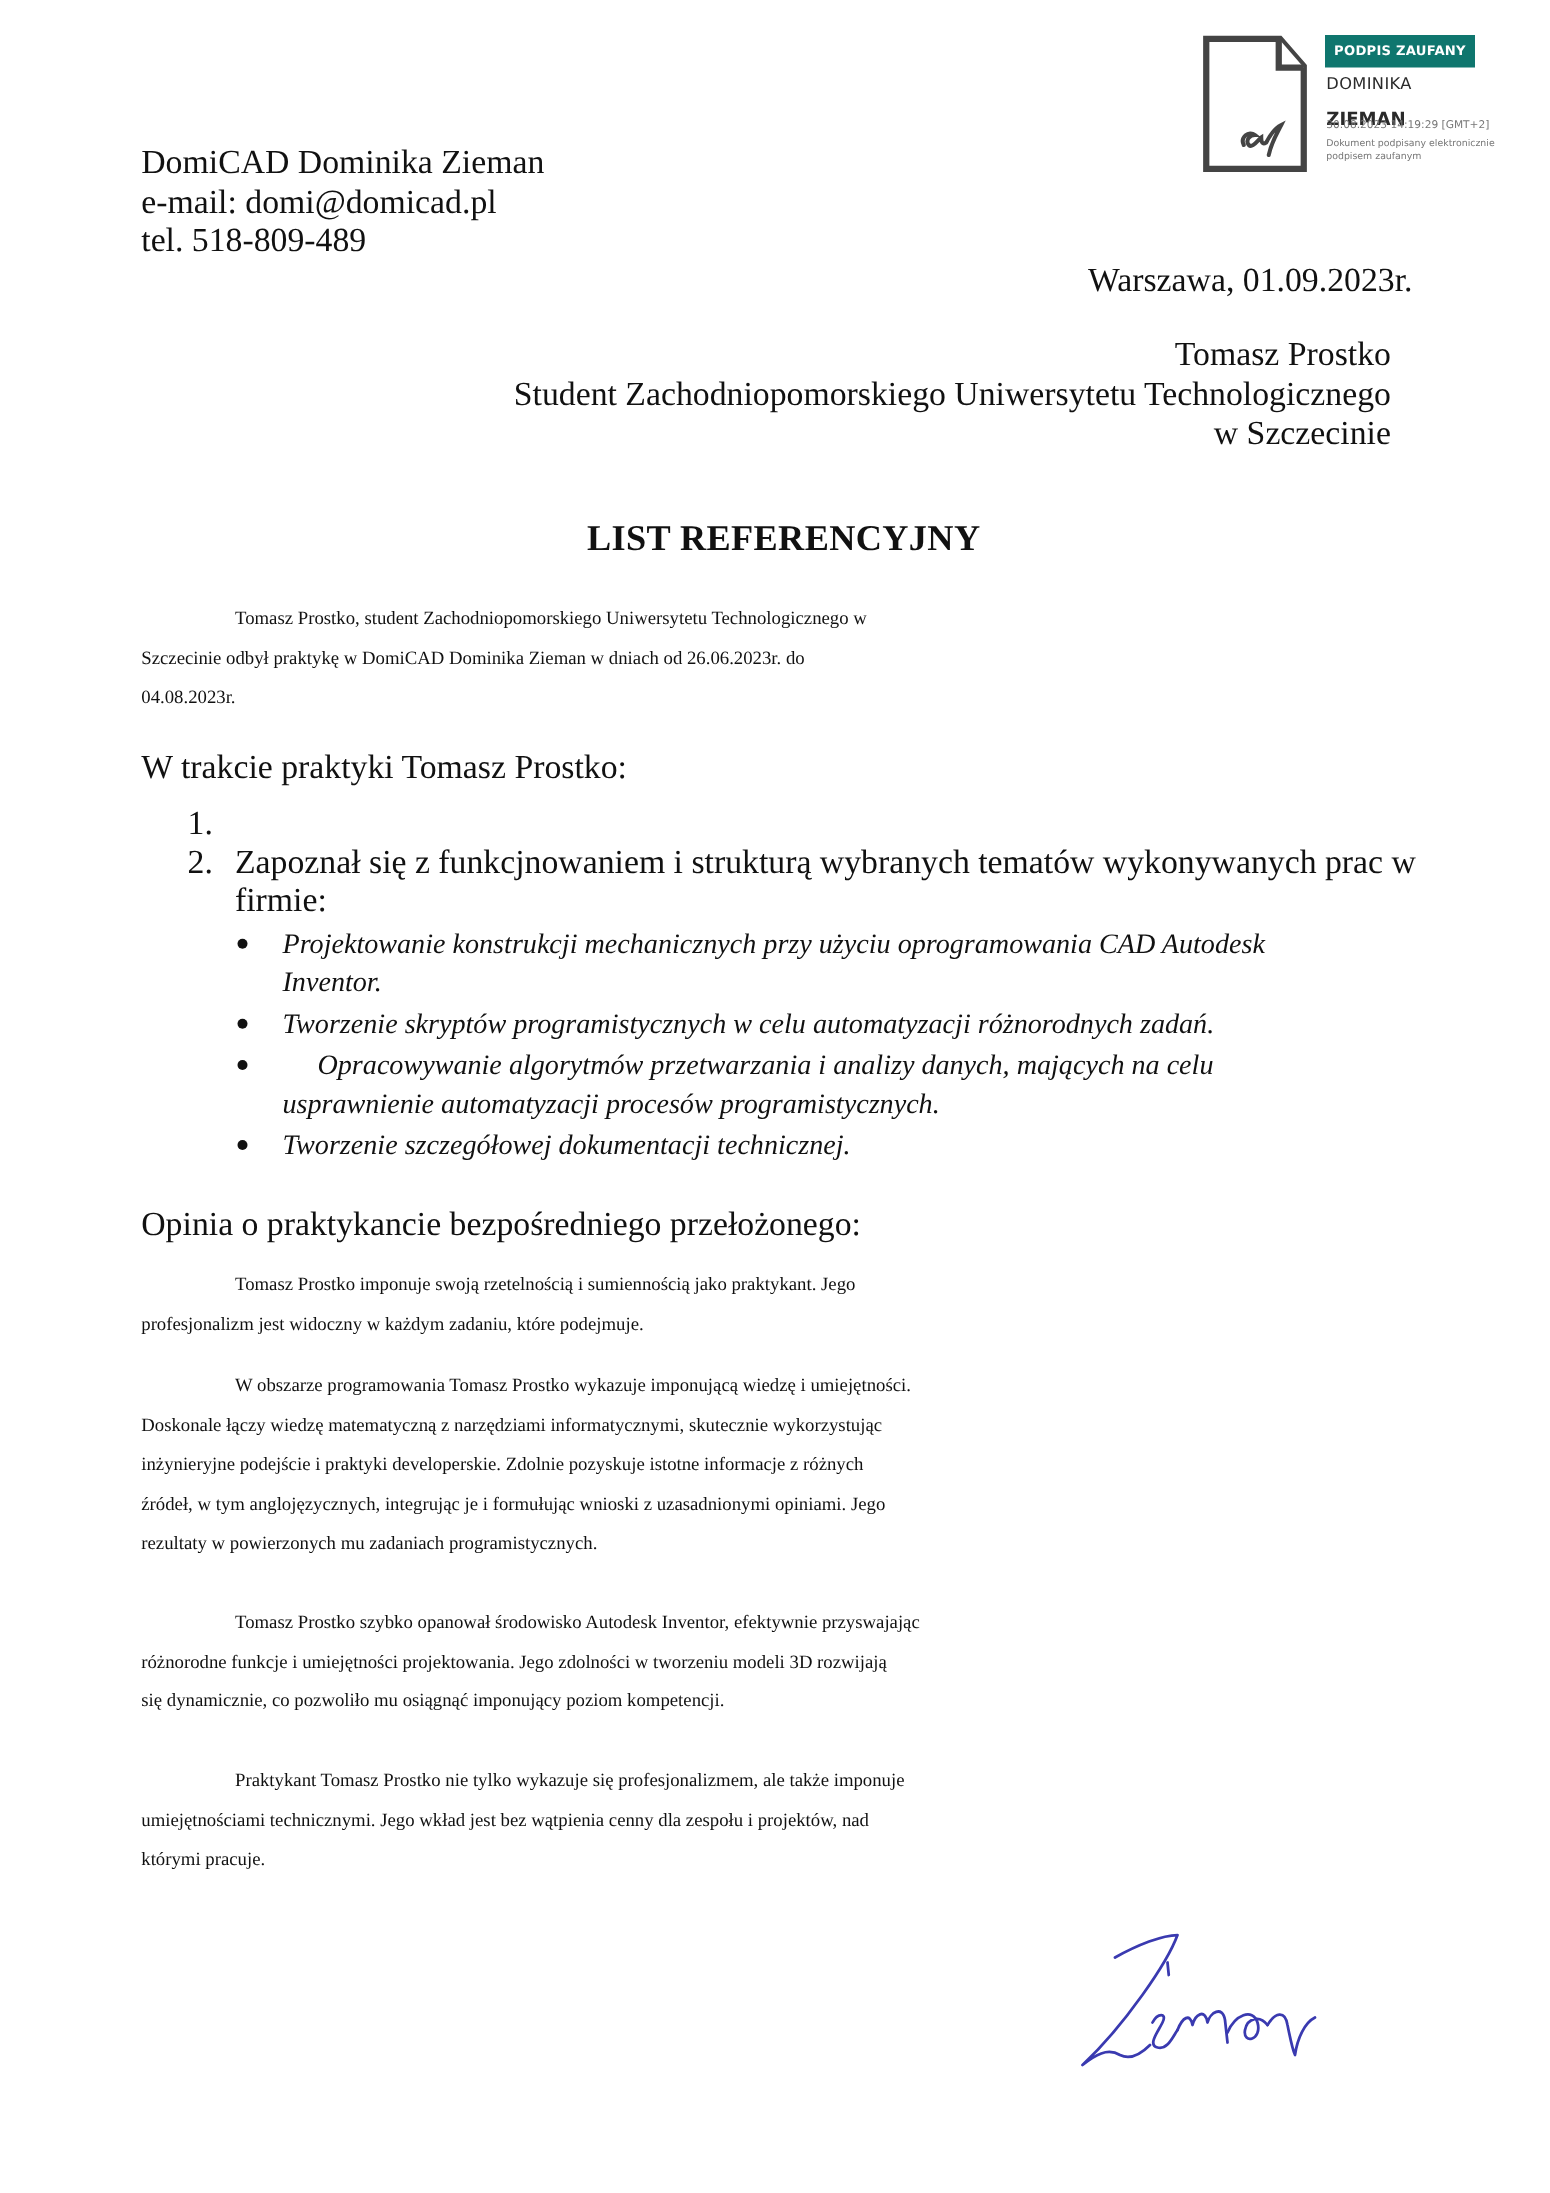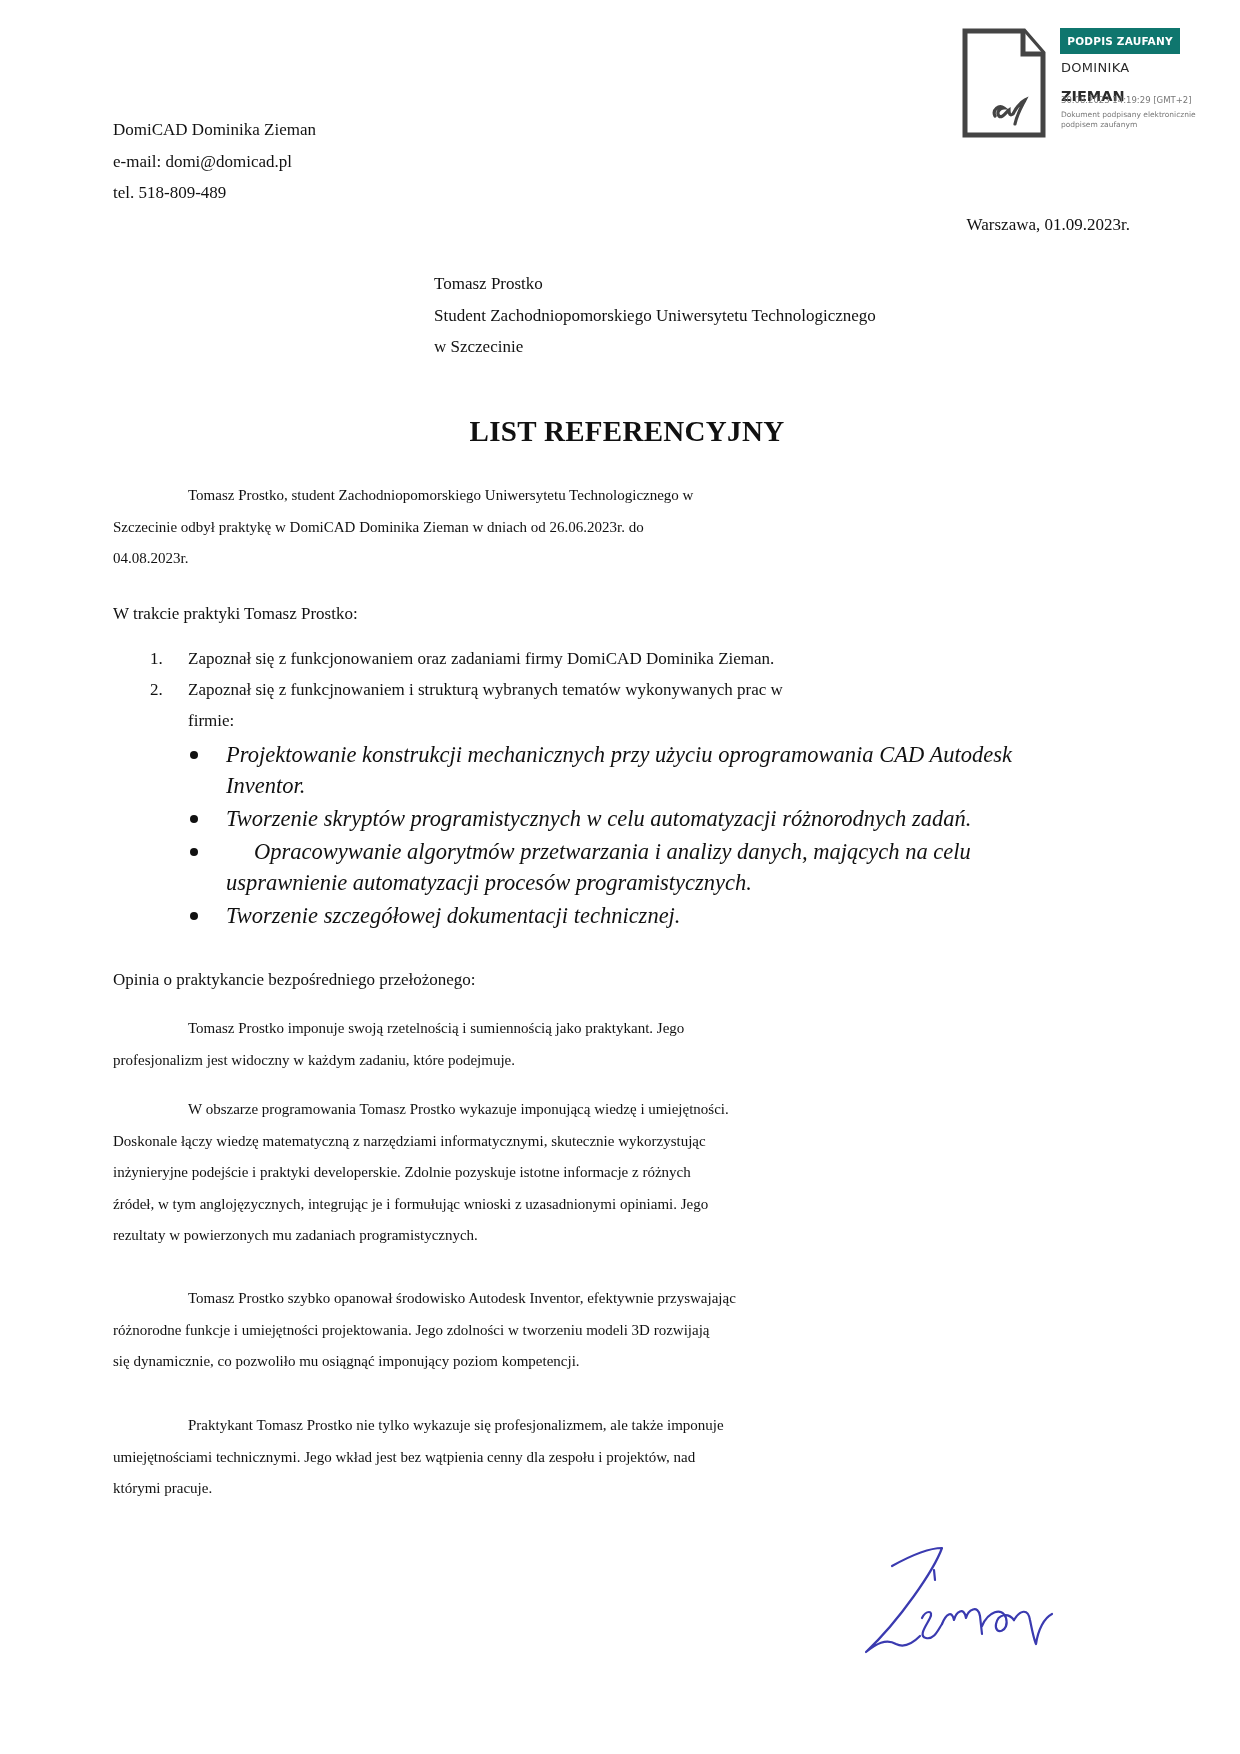--- a/index.html
+++ b/index.html
@@ -1,19 +1,19 @@
 <!DOCTYPE html>
 <html><head>
 <meta charset="utf-8">
 <style>
   html, body { margin: 0; padding: 0; background: #ffffff; }
   body { width: 1240px; height: 1754px; position: relative; overflow: hidden;
          font-family: "Liberation Serif", "DejaVu Serif", serif; color: #111; }
   .abs { position: absolute; }
-  .txt { font-size: 17px; line-height: 31.5px; white-space: nowrap; }
+  .txt { font-size: 27px; line-height: 31.5px; white-space: nowrap; }
 
   
   .sig-badge { left: 962px; top: 28px; width: 260px; height: 110px; }
   .doc-icon { position: absolute; left: 0; top: 0; width: 84px; height: 110px; }
   .badge-label { position: absolute; left: 98px; top: 0; width: 120px; height: 26px;
      background: #0f766e; color: #fff; font-family: "DejaVu Sans", sans-serif;
      font-size: 10.5px; font-weight: bold; line-height: 26px; text-align: center; letter-spacing: 0.2px; }
   .badge-first { position: absolute; left: 99px; top: 32px; font-family: "DejaVu Sans", sans-serif;
      font-size: 13px; color: #2a2a2a; letter-spacing: 0.3px; }
   .badge-last { position: absolute; left: 99px; top: 60px; font-family: "DejaVu Sans", sans-serif;
@@ -58,39 +58,38 @@
 </div>
 
 <div class="abs txt" style="left:113px; top:114px;">
   <div>DomiCAD Dominika Zieman</div>
   <div>e-mail: domi@domicad.pl</div>
   <div>tel. 518-809-489</div>
 </div>
 
 <div class="abs txt" style="right:110px; top:209px;">Warszawa, 01.09.2023r.</div>
 
-<div class="abs txt" style="left:434px; top:268px;">
+<div class="abs txt" style="left:411px; top:268px;text-align:right;">
   <div>Tomasz Prostko</div>
   <div>Student Zachodniopomorskiego Uniwersytetu Technologicznego</div>
   <div>w Szczecinie</div>
 </div>
 
 <div class="abs title">LIST REFERENCYJNY</div>
 
 <div class="abs para" style="top:480px;">
   <div><span class="indent"></span><span>Tomasz Prostko, student Zachodniopomorskiego Uniwersytetu Technologicznego w</span></div>
   <div>Szczecinie odbył praktykę w DomiCAD Dominika Zieman w dniach od 26.06.2023r. do</div>
   <div>04.08.2023r.</div>
 </div>
 
 <div class="abs txt" style="left:113px; top:598px;">W trakcie praktyki Tomasz Prostko:</div>
 
 <div class="abs olist txt" style="top:643px; width:900px; height:100px;">
   <div class="num" style="top:0;">1.</div>
-  <div class="item-text" style="top:0;">Zapoznał się z funkcjonowaniem oraz zadaniami firmy DomiCAD Dominika Zieman.</div>
   <div class="num" style="top:31px;">2.</div>
   <div class="item-text" style="top:31px;">Zapoznał się z funkcjnowaniem i strukturą wybranych tematów wykonywanych prac w</div>
   <div class="item-text" style="top:62px;">firmie:</div>
 </div>
 
 <div class="abs" style="left:0; top:0; width:1240px; height:1000px;">
   <div class="bullet" style="top:751px;"></div>
   <div class="bullet-text" style="top:739px;">Projektowanie konstrukcji mechanicznych przy użyciu oprogramowania CAD Autodesk</div>
   <div class="bullet-text" style="top:770px;">Inventor.</div>
 

